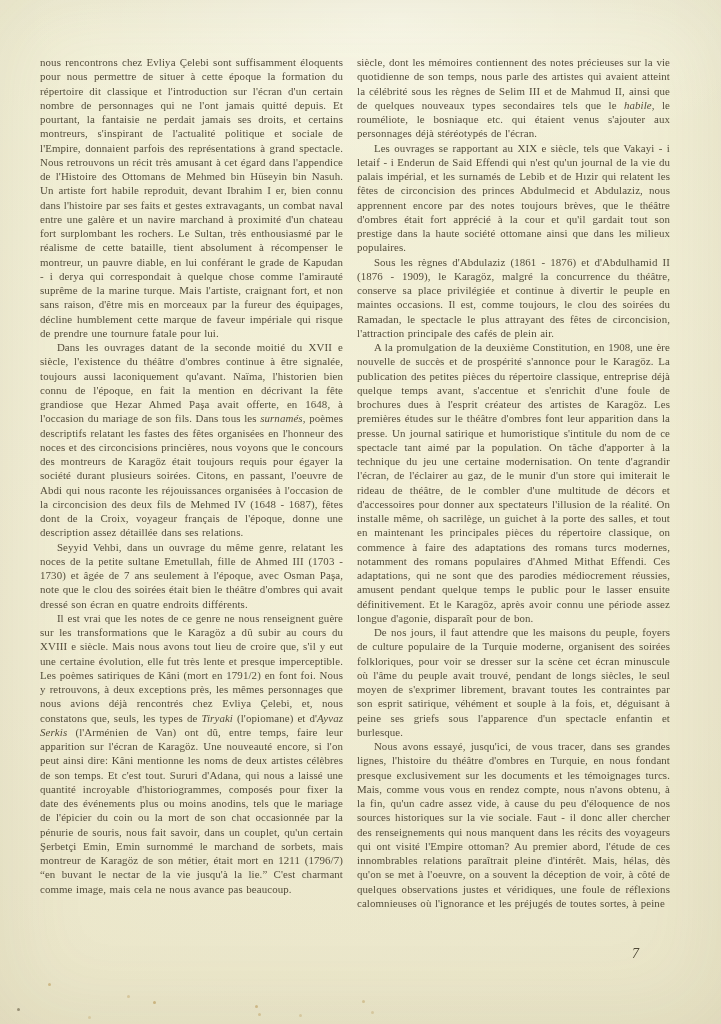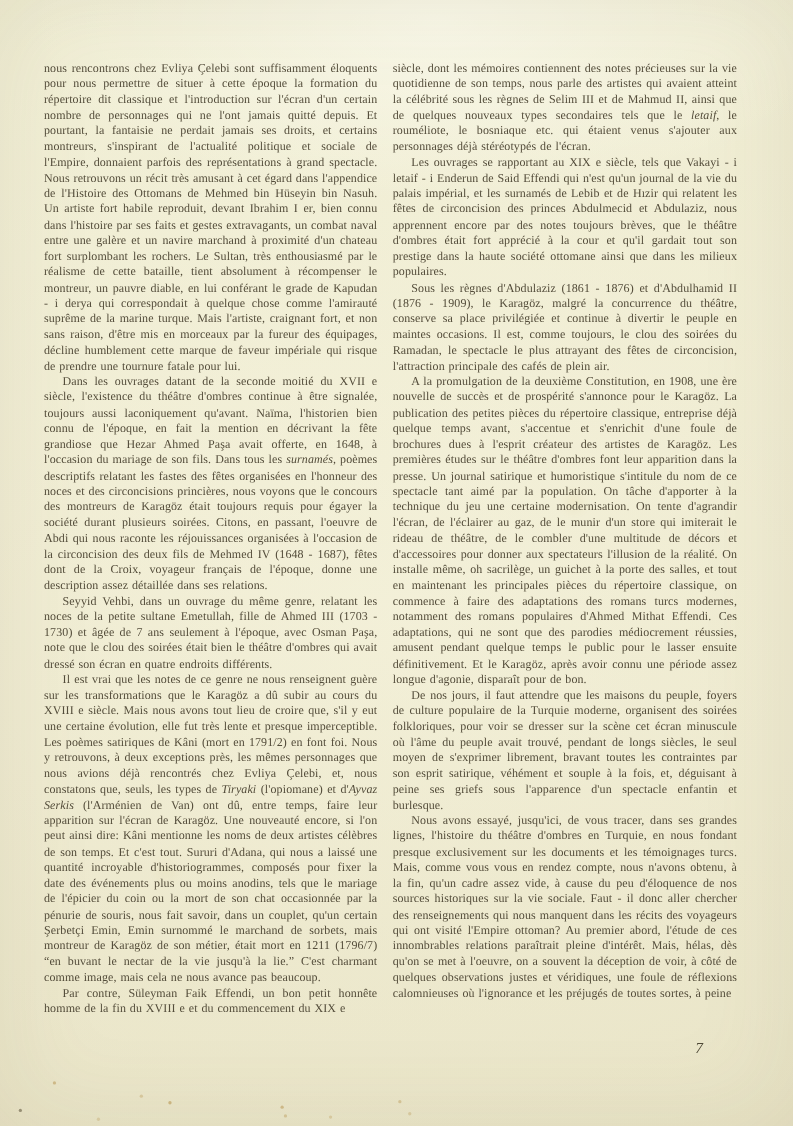--- a/index.html
+++ b/index.html
@@ -79,24 +79,23 @@
 
 <div class="page">
   <div class="foxing"></div>
 
   <div class="columns">
     <div class="col col-left">
       <p>nous rencontrons chez Evliya Çelebi sont suffisamment éloquents pour nous permettre de situer à cette époque la formation du répertoire dit classique et l'introduction sur l'écran d'un certain nombre de personnages qui ne l'ont jamais quitté depuis. Et pourtant, la fantaisie ne perdait jamais ses droits, et certains montreurs, s'inspirant de l'actualité politique et sociale de l'Empire, donnaient parfois des représentations à grand spectacle. Nous retrouvons un récit très amusant à cet égard dans l'appendice de l'Histoire des Ottomans de Mehmed bin Hüseyin bin Nasuh. Un artiste fort habile reproduit, devant Ibrahim I er, bien connu dans l'histoire par ses faits et gestes extravagants, un combat naval entre une galère et un navire marchand à proximité d'un chateau fort surplombant les rochers. Le Sultan, très enthousiasmé par le réalisme de cette bataille, tient absolument à récompenser le montreur, un pauvre diable, en lui conférant le grade de Kapudan - i derya qui correspondait à quelque chose comme l'amirauté suprême de la marine turque. Mais l'artiste, craignant fort, et non sans raison, d'être mis en morceaux par la fureur des équipages, décline humblement cette marque de faveur impériale qui risque de prendre une tournure fatale pour lui.</p>
       <p>Dans les ouvrages datant de la seconde moitié du XVII e siècle, l'existence du théâtre d'ombres continue à être signalée, toujours aussi laconiquement qu'avant. Naïma, l'historien bien connu de l'époque, en fait la mention en décrivant la fête grandiose que Hezar Ahmed Paşa avait offerte, en 1648, à l'occasion du mariage de son fils. Dans tous les <i>surnamés</i>, poèmes descriptifs relatant les fastes des fêtes organisées en l'honneur des noces et des circoncisions princières, nous voyons que le concours des montreurs de Karagöz était toujours requis pour égayer la société durant plusieurs soirées. Citons, en passant, l'oeuvre de Abdi qui nous raconte les réjouissances organisées à l'occasion de la circoncision des deux fils de Mehmed IV (1648 - 1687), fêtes dont de la Croix, voyageur français de l'époque, donne une description assez détaillée dans ses relations.</p>
       <p>Seyyid Vehbi, dans un ouvrage du même genre, relatant les noces de la petite sultane Emetullah, fille de Ahmed III (1703 - 1730) et âgée de 7 ans seulement à l'époque, avec Osman Paşa, note que le clou des soirées était bien le théâtre d'ombres qui avait dressé son écran en quatre endroits différents.</p>
       <p>Il est vrai que les notes de ce genre ne nous renseignent guère sur les transformations que le Karagöz a dû subir au cours du XVIII e siècle. Mais nous avons tout lieu de croire que, s'il y eut une certaine évolution, elle fut très lente et presque imperceptible. Les poèmes satiriques de Kâni (mort en 1791/2) en font foi. Nous y retrouvons, à deux exceptions près, les mêmes personnages que nous avions déjà rencontrés chez Evliya Çelebi, et, nous constatons que, seuls, les types de <i>Tiryaki</i> (l'opiomane) et d'<i>Ayvaz Serkis</i> (l'Arménien de Van) ont dû, entre temps, faire leur apparition sur l'écran de Karagöz. Une nouveauté encore, si l'on peut ainsi dire: Kâni mentionne les noms de deux artistes célèbres de son temps. Et c'est tout. Sururi d'Adana, qui nous a laissé une quantité incroyable d'historiogrammes, composés pour fixer la date des événements plus ou moins anodins, tels que le mariage de l'épicier du coin ou la mort de son chat occasionnée par la pénurie de souris, nous fait savoir, dans un couplet, qu'un certain Şerbetçi Emin, Emin surnommé le marchand de sorbets, mais montreur de Karagöz de son métier, était mort en 1211 (1796/7) “en buvant le nectar de la vie jusqu'à la lie.” C'est charmant comme image, mais cela ne nous avance pas beaucoup.</p>
-      <p>Par contre, Süleyman Faik Effendi, un bon petit honnête homme de la fin du XVIII e et du commencement du XIX e</p>
     </div>
     <div class="col col-right">
-      <p>siècle, dont les mémoires contiennent des notes précieuses sur la vie quotidienne de son temps, nous parle des artistes qui avaient atteint la célébrité sous les règnes de Selim III et de Mahmud II, ainsi que de quelques nouveaux types secondaires tels que le <i>letaif</i>, le rouméliote, le bosniaque etc. qui étaient venus s'ajouter aux personnages déjà stéréotypés de l'écran.</p>
+      <p>siècle, dont les mémoires contiennent des notes précieuses sur la vie quotidienne de son temps, nous parle des artistes qui avaient atteint la célébrité sous les règnes de Selim III et de Mahmud II, ainsi que de quelques nouveaux types secondaires tels que le <i>habile</i>, le rouméliote, le bosniaque etc. qui étaient venus s'ajouter aux personnages déjà stéréotypés de l'écran.</p>
       <p>Les ouvrages se rapportant au XIX e siècle, tels que Vakayi - i letaif - i Enderun de Said Effendi qui n'est qu'un journal de la vie du palais impérial, et les surnamés de Lebib et de Hızir qui relatent les fêtes de circoncision des princes Abdulmecid et Abdulaziz, nous apprennent encore par des notes toujours brèves, que le théâtre d'ombres était fort apprécié à la cour et qu'il gardait tout son prestige dans la haute société ottomane ainsi que dans les milieux populaires.</p>
       <p>Sous les règnes d'Abdulaziz (1861 - 1876) et d'Abdulhamid II (1876 - 1909), le Karagöz, malgré la concurrence du théâtre, conserve sa place privilégiée et continue à divertir le peuple en maintes occasions. Il est, comme toujours, le clou des soirées du Ramadan, le spectacle le plus attrayant des fêtes de circoncision, l'attraction principale des cafés de plein air.</p>
       <p>A la promulgation de la deuxième Constitution, en 1908, une ère nouvelle de succès et de prospérité s'annonce pour le Karagöz. La publication des petites pièces du répertoire classique, entreprise déjà quelque temps avant, s'accentue et s'enrichit d'une foule de brochures dues à l'esprit créateur des artistes de Karagöz. Les premières études sur le théâtre d'ombres font leur apparition dans la presse. Un journal satirique et humoristique s'intitule du nom de ce spectacle tant aimé par la population. On tâche d'apporter à la technique du jeu une certaine modernisation. On tente d'agrandir l'écran, de l'éclairer au gaz, de le munir d'un store qui imiterait le rideau de théâtre, de le combler d'une multitude de décors et d'accessoires pour donner aux spectateurs l'illusion de la réalité. On installe même, oh sacrilège, un guichet à la porte des salles, et tout en maintenant les principales pièces du répertoire classique, on commence à faire des adaptations des romans turcs modernes, notamment des romans populaires d'Ahmed Mithat Effendi. Ces adaptations, qui ne sont que des parodies médiocrement réussies, amusent pendant quelque temps le public pour le lasser ensuite définitivement. Et le Karagöz, après avoir connu une période assez longue d'agonie, disparaît pour de bon.</p>
       <p>De nos jours, il faut attendre que les maisons du peuple, foyers de culture populaire de la Turquie moderne, organisent des soirées folkloriques, pour voir se dresser sur la scène cet écran minuscule où l'âme du peuple avait trouvé, pendant de longs siècles, le seul moyen de s'exprimer librement, bravant toutes les contraintes par son esprit satirique, véhément et souple à la fois, et, déguisant à peine ses griefs sous l'apparence d'un spectacle enfantin et burlesque.</p>
       <p>Nous avons essayé, jusqu'ici, de vous tracer, dans ses grandes lignes, l'histoire du théâtre d'ombres en Turquie, en nous fondant presque exclusivement sur les documents et les témoignages turcs. Mais, comme vous vous en rendez compte, nous n'avons obtenu, à la fin, qu'un cadre assez vide, à cause du peu d'éloquence de nos sources historiques sur la vie sociale. Faut - il donc aller chercher des renseignements qui nous manquent dans les récits des voyageurs qui ont visité l'Empire ottoman? Au premier abord, l'étude de ces innombrables relations paraîtrait pleine d'intérêt. Mais, hélas, dès qu'on se met à l'oeuvre, on a souvent la déception de voir, à côté de quelques observations justes et véridiques, une foule de réflexions calomnieuses où l'ignorance et les préjugés de toutes sortes, à peine</p>
     </div>
   </div>
 
   <div class="page-number">7</div>
 </div>

